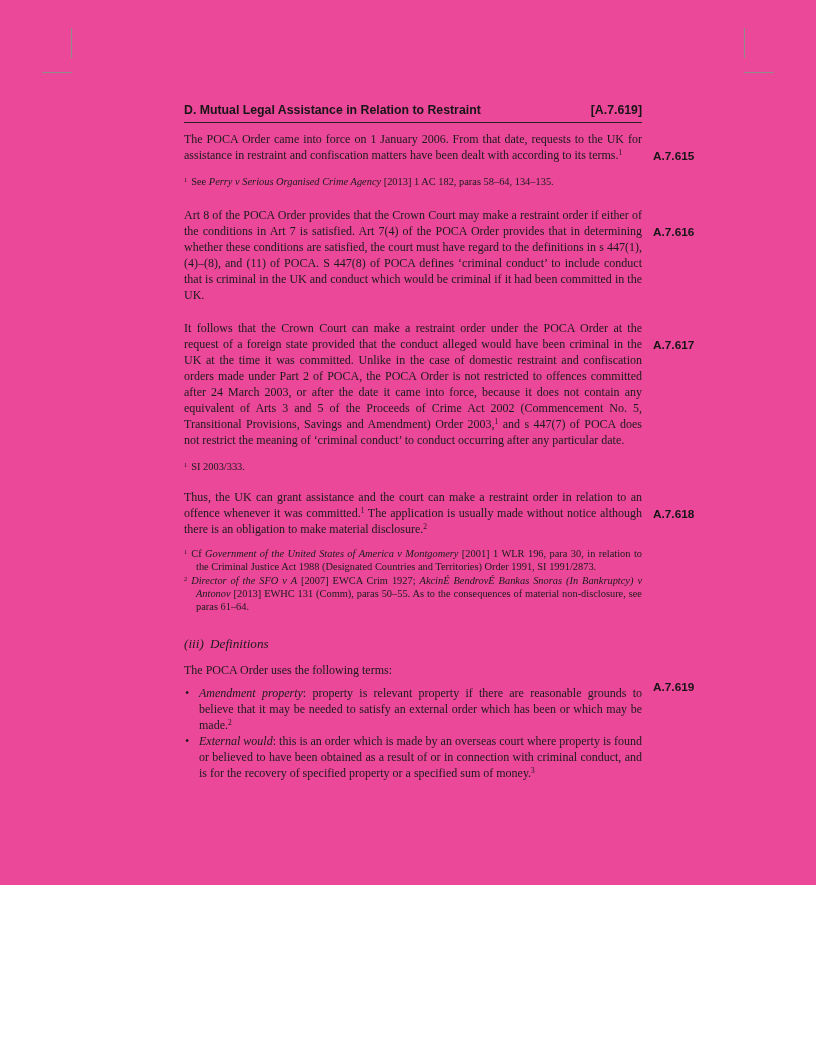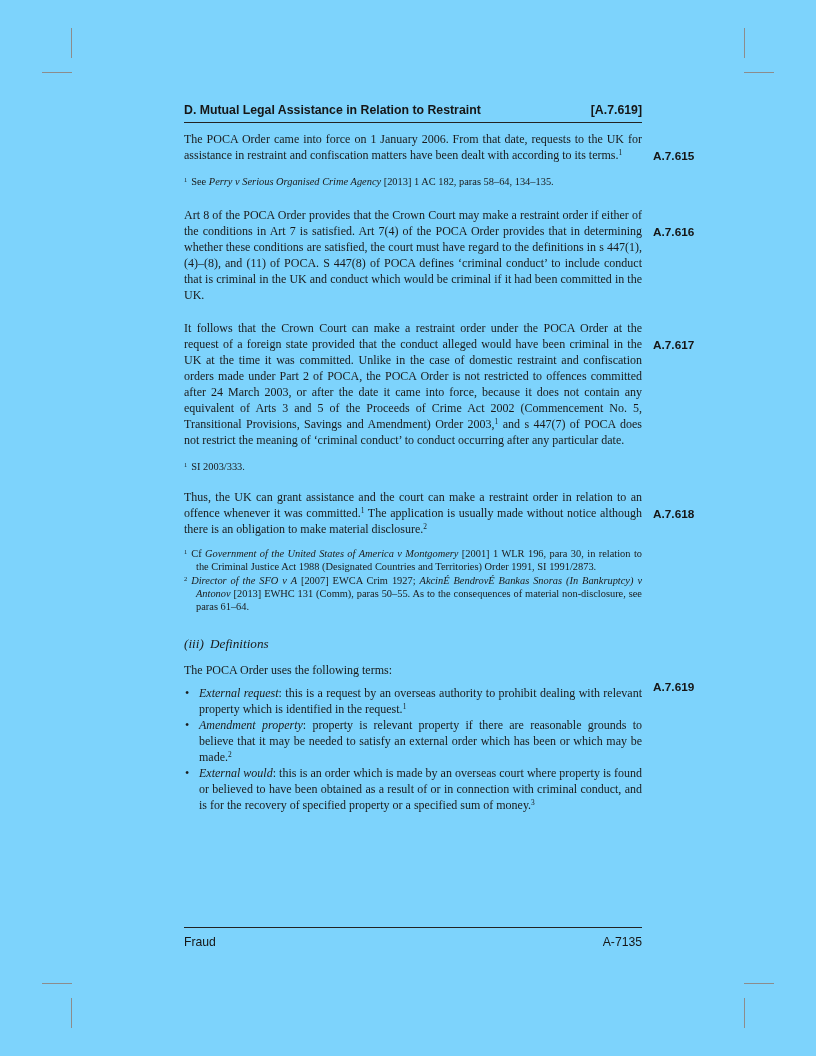--- a/index.html
+++ b/index.html
@@ -1,21 +1,21 @@
 <!DOCTYPE html>
 <html><head>
 <meta charset="utf-8">
 <style>
   * { box-sizing: border-box; margin: 0; padding: 0; }
   html, body { background: #ffffff; }
   .page {
     position: relative;
     width: 816px;
-    height: 1056px;
-    background: #7dd3fc;
+    height: 885px;
+    background: #ec4899;
     overflow: hidden;
     font-family: "Liberation Serif", "DejaVu Serif", serif;
     color: #1a1a1a;
   }
   
   .crop { position: absolute; background: #8c8c8c; }
   .cm-v { width: 1px; height: 30px; }
   .cm-h { width: 30px; height: 1px; }
   .tl-v { left: 71px;  top: 28px; }
   .tl-h { left: 42px;  top: 72px; }
@@ -179,21 +179,20 @@
     <div class="sec-head mt22">
       <div><span class="sec-num">(iii)</span><span>Definitions</span></div>
     </div>
 
     <div class="para mt9">
       <span class="mref">A.7.619</span>
       <span><span>The POCA Order uses the following terms:</span></span>
     </div>
 
     <div class="mt7">
-      <div class="bullet"><span><span class="it">External request</span><span>: this is a request by an overseas authority to prohibit dealing with relevant property which is identified in the request.</span><sup>1</sup></span></div>
       <div class="bullet"><span><span class="it">Amendment property</span><span>: property is relevant property if there are reasonable grounds to believe that it may be needed to satisfy an external order which has been or which may be made.</span><sup>2</sup></span></div>
       <div class="bullet"><span><span class="it">External would</span><span>: this is an order which is made by an overseas court where property is found or believed to have been obtained as a result of or in connection with criminal conduct, and is for the recovery of specified property or a specified sum of money.</span><sup>3</sup></span></div>
     </div>
 
   </div>
 
   <div class="page-footer">
     <span>Fraud</span>
     <span>A-7135</span>
   </div>

